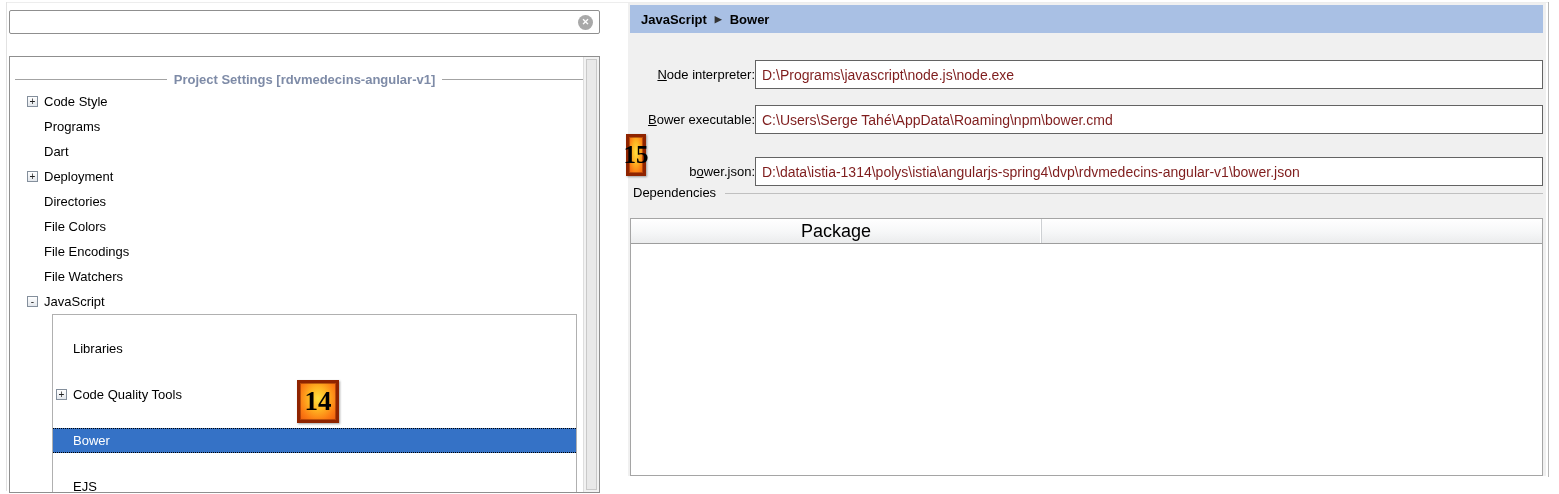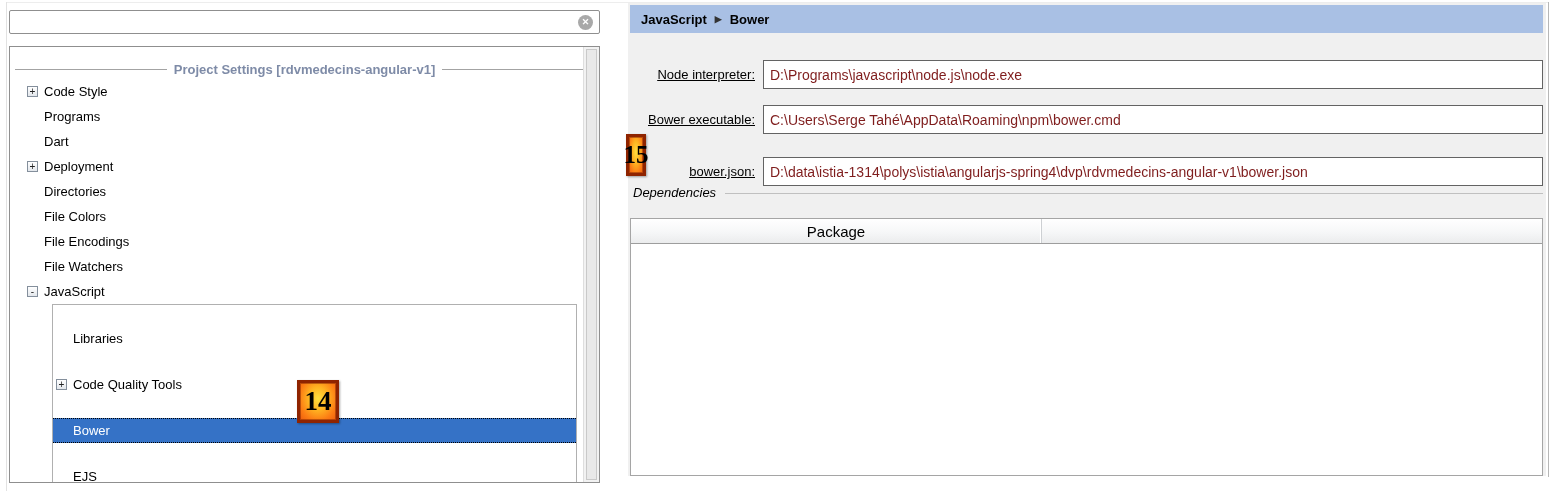--- a/index.html
+++ b/index.html
@@ -13,21 +13,21 @@
 
   
   .search-box{position:absolute;left:9px;top:10px;width:591px;height:24px;background:#fff;
               border:1px solid #8f8f8f;border-radius:2px;box-sizing:border-box;
               display:flex;align-items:center;}
   .search-box input{flex:1;border:none;outline:none;background:transparent;font:13px "Liberation Sans",sans-serif;
                     padding:0 6px;height:100%;}
   .clear-icon{width:15px;height:15px;border-radius:50%;background:#a9a9a9;color:#fff;
               font-size:9px;font-weight:bold;line-height:15px;text-align:center;margin-right:6px;cursor:pointer;flex:none;}
 
-  .tree-panel{position:absolute;left:9px;top:46px;width:591px;height:437px;background:#fff;
+  .tree-panel{position:absolute;left:9px;top:56px;width:591px;height:437px;background:#fff;
               border:1px solid #8f8f8f;box-sizing:border-box;overflow:hidden;}
   .tree-content{padding-top:12px;font-size:13px;}
   .tree-separator{display:flex;align-items:center;gap:7px;height:20px;padding:0 5px;
                   font-weight:bold;color:#7e8ba7;}
   .tree-separator .line{flex:1;height:1px;background:#a3a3a3;}
 
   .tree-row{display:flex;align-items:center;height:25px;padding-left:17px;cursor:default;box-sizing:border-box;}
   .expander{width:11px;height:11px;border:1px solid #848f9c;background:linear-gradient(#ffffff,#e3e7ec);
             font:10px/9px "Liberation Sans",sans-serif;text-align:center;color:#222;
             margin-right:6px;box-sizing:border-box;flex:none;}
@@ -49,33 +49,33 @@
   .badge-15{left:626px;top:134px;width:20px;height:42px;font-size:25px;}
 
   
   .right-panel{position:absolute;left:628px;top:3px;width:918px;height:473px;background:#f0f0f0;}
   .band{position:absolute;left:2px;right:3px;top:2px;height:28px;background:#a9c0e4;
         display:flex;align-items:center;padding-left:11px;font-size:13px;font-weight:bold;box-sizing:border-box;}
   .crumb-arrow{font-size:9px;margin:0 8px;color:#333;}
 
   .field-row{position:absolute;left:0;right:3px;height:29px;display:flex;align-items:center;}
   .row-node{top:57px;} .row-exec{top:82px;margin-top:20px;} .row-json{top:154px;}
-  .field-label{width:127px;text-align:right;font-size:13px;padding-right:8px;flex:none;white-space:nowrap;text-decoration:underline;}
+  .field-label{width:127px;text-align:right;font-size:13px;padding-right:0;flex:none;white-space:nowrap;}
   .mn{text-decoration:underline;}
   .field-input{flex:1;height:29px;box-sizing:border-box;background:#fff;border:1px solid #636363;
                font:14px "Liberation Sans",sans-serif;padding:0 6px;color:#7f1d1d;min-width:0;}
 
-  .deps-row{position:absolute;left:5px;right:3px;top:182px;display:flex;align-items:center;font-style:italic;}
+  .deps-row{position:absolute;left:5px;right:3px;top:182px;display:flex;align-items:center;}
   .deps-title{font-size:13px;}
   .deps-line{flex:1;height:1px;background:#c0c0c0;margin-left:9px;margin-top:2px;}
 
   .deps-table{position:absolute;left:2px;right:3px;top:215px;bottom:0;background:#fff;
               border:1px solid #a5a5a5;box-sizing:border-box;display:flex;flex-direction:column;}
   .deps-header{display:flex;height:24px;flex:none;background:linear-gradient(#ffffff,#f6f7f8 55%,#ebeced);
-               border-bottom:1px solid #9d9d9d;font-size:15px;}
+               border-bottom:1px solid #9d9d9d;font-size:18px;}
   .deps-header .hcell{display:flex;align-items:center;justify-content:center;box-sizing:border-box;
                       border-right:1px solid #cdd0d3;box-shadow:inset -1px 0 0 #ffffff;}
   .hcell.c1{width:411px;} .hcell.c2{width:365px;} .hcell.c3{flex:1;border-right:none;box-shadow:none;}
   .deps-body{flex:1;background:#fff;}
 </style>
 </head>
 <body>
 
 <div class="screen">
   <div class="frame-top"></div>

